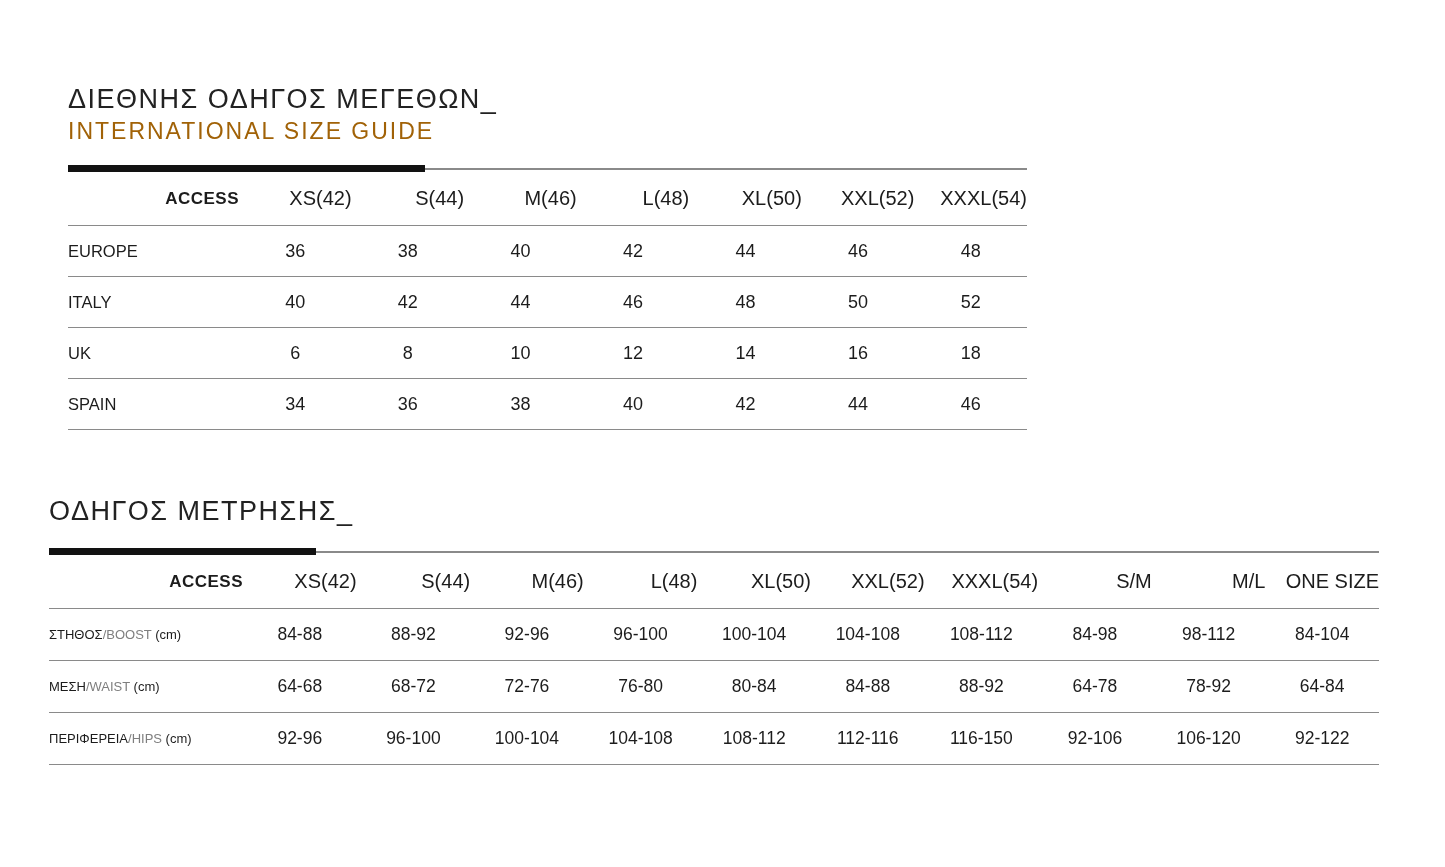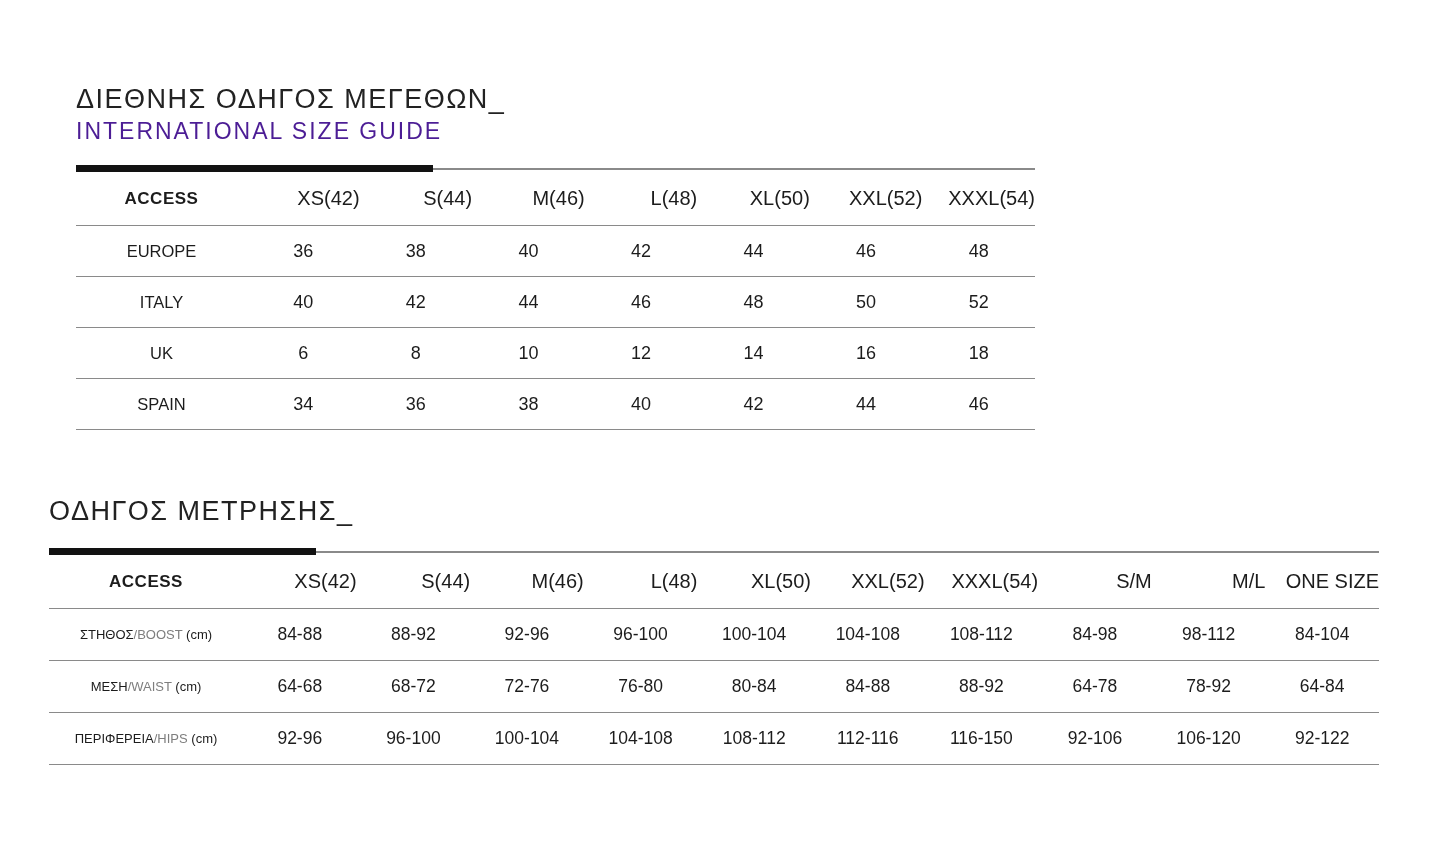--- a/index.html
+++ b/index.html
@@ -1,50 +1,50 @@
 <!DOCTYPE html>
 <html><head>
 <meta charset="utf-8">
 <style>
   html, body { margin: 0; padding: 0; background: #ffffff; }
   body {
     width: 1445px; height: 867px; position: relative; overflow: hidden;
     font-family: "Liberation Sans", sans-serif; color: #1c1c1c;
   }
   .section { position: absolute; }
-  #sec1 { left: 76px; top: 84px; width: 959px; }
+  #sec1 { left: 68px; top: 84px; width: 959px; }
   #sec2 { left: 49px; top: 496px; width: 1330px; }
 
   .title-gr {
     font-size: 27px; letter-spacing: 1.5px; color: #222222;
     font-weight: 400; line-height: 1.15; white-space: nowrap;
   }
   .title-en {
-    font-size: 23px; letter-spacing: 2px; color: #4c1d95;
+    font-size: 23px; letter-spacing: 2px; color: #a16207;
     margin-top: 3px; line-height: 1.15; white-space: nowrap;
   }
   .divider { position: relative; height: 7px; margin-top: 21px; }
   .divider .thin  { position: absolute; left: 0; right: 0; top: 3px; height: 2px; background: #8a8a8a; }
   .divider .thick { position: absolute; left: 0; top: 0; height: 7px; background: #121212; }
   #sec1 .thick { width: 357px; }
   #sec2 .thick { width: 267px; }
 
   table { border-collapse: collapse; table-layout: fixed; width: 100%; }
   thead th {
     height: 53px; font-weight: 400; font-size: 20px; text-align: right;
     border-bottom: 1.5px solid #8a8a8a; white-space: nowrap; padding: 0;
   }
   tbody td {
     height: 50px; font-size: 18px; text-align: center;
     border-bottom: 1.5px solid #8a8a8a; white-space: nowrap; padding: 0;
   }
-  th.brand { text-align: center; font-weight: 700; font-size: 17px; letter-spacing: 0.5px; }
+  th.brand { text-align: right; font-weight: 700; font-size: 17px; letter-spacing: 0.5px; }
   #sec1 th.brand, #sec1 td.rowlabel { width: 171px; }
   #sec2 th.brand, #sec2 td.rowlabel { width: 194px; }
-  td.rowlabel { text-align: center; font-size: 16.5px; }
+  td.rowlabel { text-align: left; font-size: 16.5px; }
   #sec2 tbody td { font-size: 17.5px; height: 51px; }
   #sec2 td.rowlabel { font-size: 13px; }
   .muted { color: #7e7e7e; }
 </style>
 </head>
 <body>
 
 <section class="section" id="sec1">
   <div class="title-gr">ΔΙΕΘΝΗΣ ΟΔΗΓΟΣ ΜΕΓΕΘΩΝ_</div>
   <div class="title-en">INTERNATIONAL SIZE GUIDE</div>

